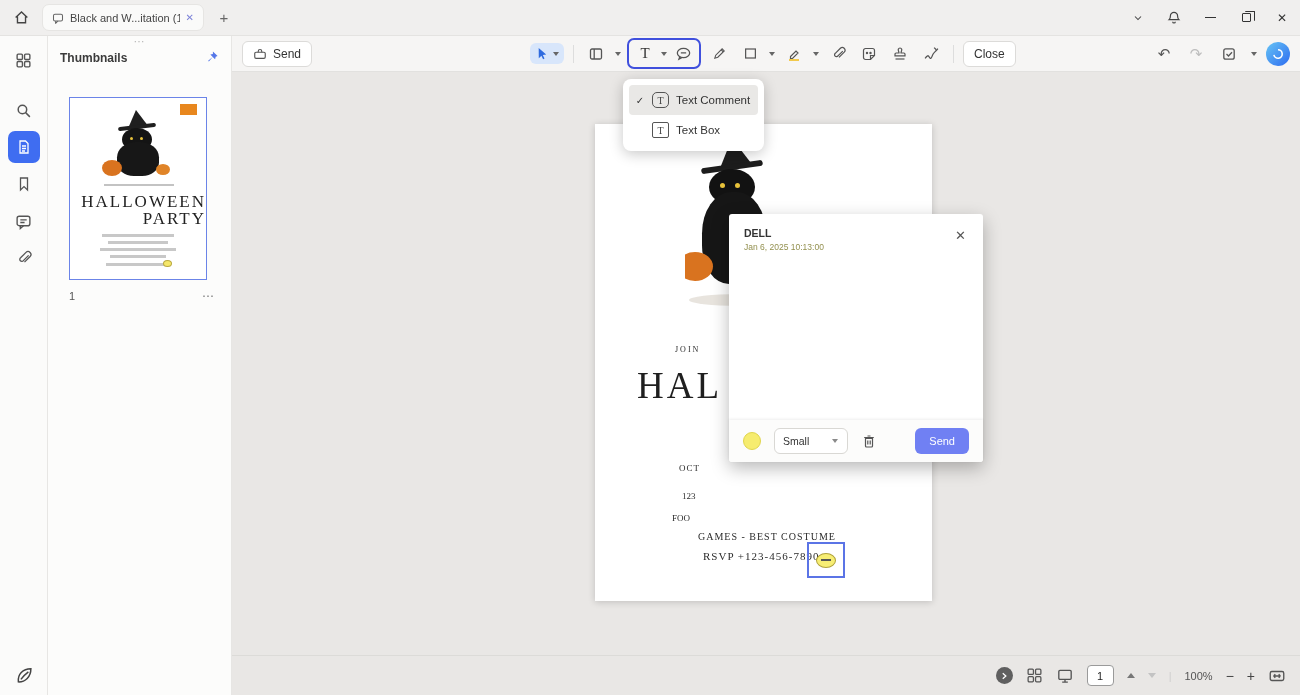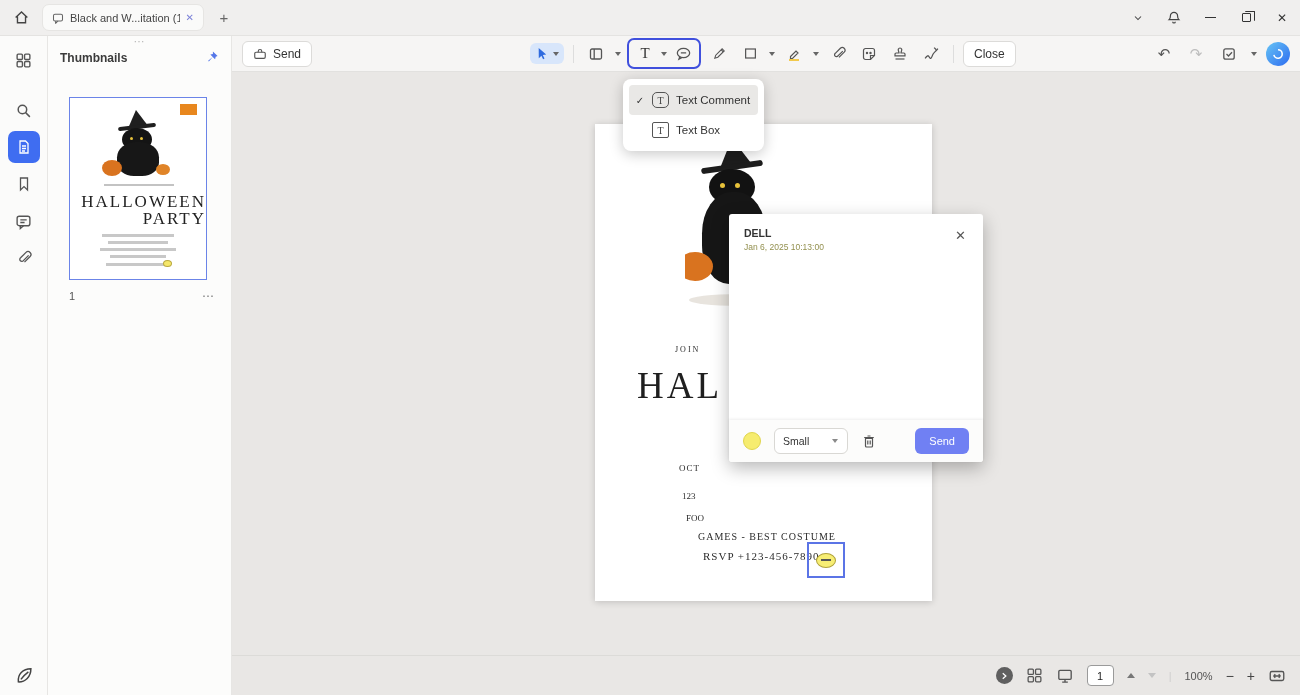--- a/index.html
+++ b/index.html
@@ -74,21 +74,21 @@
   .ai-btn { width:24px; height:24px; border-radius:50%; background:linear-gradient(135deg,#66c4f5,#2e6cf0); display:flex; align-items:center; justify-content:center; }
 
   
   .canvas { flex:1; position:relative; background:#e9e7e5; min-height:0; }
   .pdf-page { position:absolute; left:363px; top:52px; width:337px; height:477px; background:#fff; box-shadow:0 1px 7px rgba(0,0,0,.18); }
   .serif { font-family:"Liberation Serif",serif; color:#2b2b2b; position:absolute; white-space:nowrap; }
   .pt-join { left:80px; top:221px; font-size:8px; letter-spacing:2px; }
   .pt-big  { left:42px; top:240px; font-size:37px; letter-spacing:3px; color:#1f1f1f; }
   .pt-oct  { left:84px; top:339px; font-size:9px; letter-spacing:1px; }
   .pt-street { left:87px; top:367px; font-size:9px; }
-  .pt-foo  { left:91px; top:389px; font-size:9px; }
+  .pt-foo  { left:77px; top:389px; font-size:9px; }
   .pt-games { left:103px; top:407px; font-size:10px; letter-spacing:1px; }
   .pt-rsvp { left:108px; top:426px; font-size:11px; letter-spacing:1px; }
   .anchor-box { position:absolute; left:212px; top:418px; width:38px; height:36px; border:2px solid #5b74e6; display:flex; align-items:center; justify-content:center; }
   .anchor-icon { width:20px; height:15px; background:#f7ee74; border:1px solid #b0a23c; border-radius:50%; display:flex; align-items:center; justify-content:center; }
   .anchor-icon i { display:block; width:10px; height:1.5px; background:#555; }
   .cat-art { position:absolute; left:90px; top:0; width:112px; height:208px; overflow:hidden; }
   .c-hat { position:absolute; left:32px; top:14px; width:0; height:0; border-left:17px solid transparent; border-right:17px solid transparent; border-bottom:30px solid #1d1d1d; transform:rotate(-8deg); }
   .c-brim { position:absolute; left:16px; top:40px; width:62px; height:6px; background:#1d1d1d; border-radius:3px; transform:rotate(-8deg); }
   .c-head { position:absolute; left:24px; top:45px; width:46px; height:36px; background:#121212; border-radius:50%; }
   .c-body { position:absolute; left:17px; top:68px; width:64px; height:92px; background:#161616; border-radius:45% 45% 42% 42%; }

